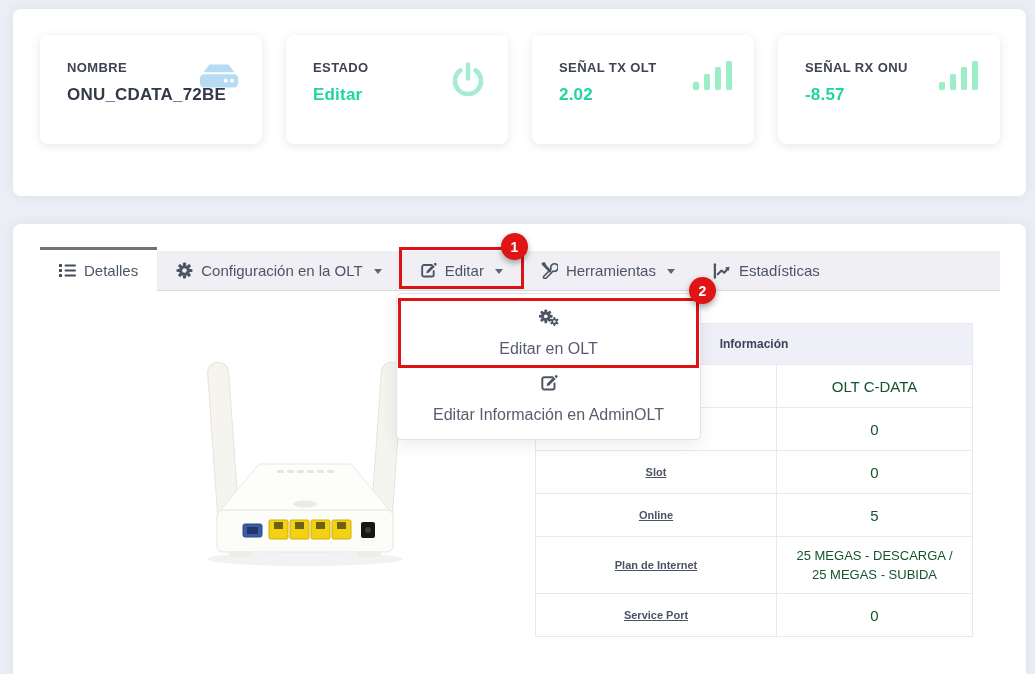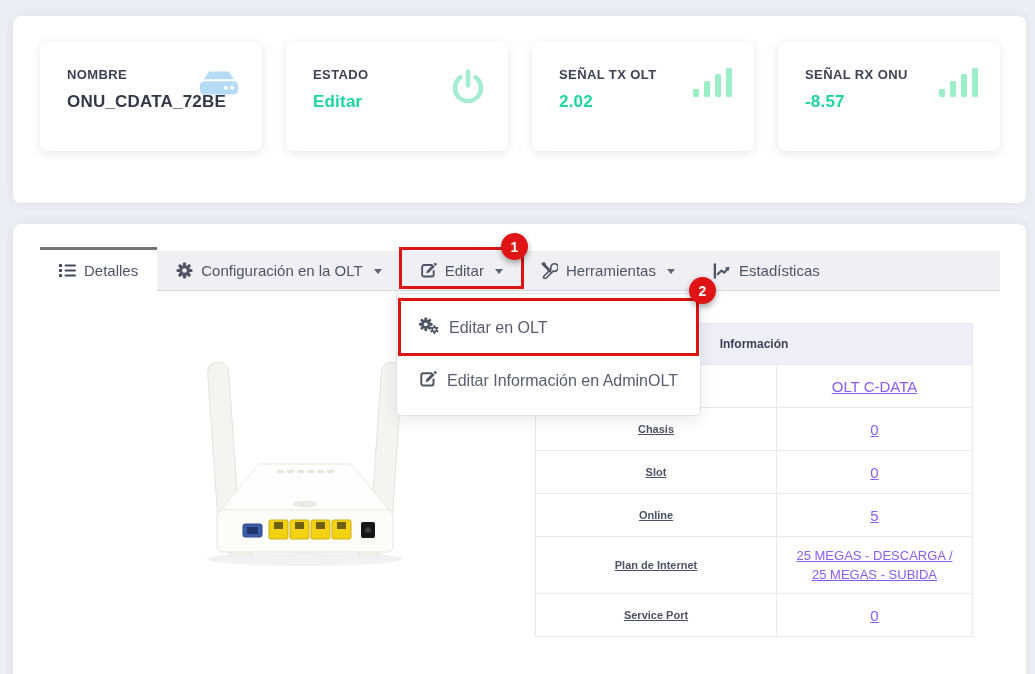--- a/index.html
+++ b/index.html
@@ -5,21 +5,21 @@
   * { margin:0; padding:0; box-sizing:border-box; }
   html,body { background:#eceef5; }
   .page {
     position:relative; width:1035px; height:674px; overflow:hidden;
     background:#eceef5; font-family:"Liberation Sans", sans-serif;
   }
 
   
   .panel { position:absolute; background:#fff; border-radius:8px;
            box-shadow:0 0 12px rgba(60,60,100,.07); }
-  .panel-top { left:13px; top:16px; width:1013px; height:187px; }
+  .panel-top { left:13px; top:9px; width:1013px; height:187px; }
   .stats-row { position:absolute; left:27px; top:26px; display:flex; gap:24px; }
   .stat-card { width:222px; height:109px; background:#fff; border-radius:8px;
                box-shadow:0 2px 10px rgba(60,60,100,.13); position:relative;
                padding:25px 0 0 27px; }
   .stat-label { font-size:13px; font-weight:bold; color:#3d4254; letter-spacing:.4px; }
   .stat-value { margin-top:10px; font-size:17px; font-weight:bold; letter-spacing:.2px; }
   .value-dark  { color:#323949; }
   .value-green { color:#1dd6a2; }
   .stat-icon { position:absolute; right:20px; top:24px; }
 
@@ -43,36 +43,36 @@
   .step-badge { position:absolute; width:27px; height:27px; border-radius:50%;
                 background:#e01414; color:#fff; font-size:14px; font-weight:bold;
                 display:flex; align-items:center; justify-content:center;
                 box-shadow:0 3px 6px rgba(0,0,0,.35); z-index:6; }
   .badge-1 { right:-6px; top:-18px; }
 
   
   .dropdown { position:absolute; left:383px; top:69px; width:305px;
               background:#fff; border:1px solid #e2e3ea; border-radius:5px;
               padding:7px 0; box-shadow:0 5px 16px rgba(40,40,80,.09); z-index:5; }
-  .dd-item { display:flex; align-items:center; gap:10px; padding:16px 22px;
+  .dd-item { display:flex; align-items:center; gap:10px; padding:8px 22px;
              font-size:16px; color:#565d6c; position:relative; cursor:pointer;
-             white-space:nowrap; }
+             white-space:nowrap;flex-direction:column; }
   .frame-dd { left:1px; right:1px; top:-3px; bottom:-2px; }
   .badge-2 { left:292px; top:-17px; }
 
   
   .info-table { position:absolute; left:522px; top:99px; width:438px;
                 border-collapse:collapse; z-index:1; background:#fff; }
   .info-table th, .info-table td { border:1px solid #e8e8f0; text-align:center;
                 vertical-align:middle; }
   .info-table thead th { background:#efeff8; height:41px; font-size:12px;
                 font-weight:bold; color:#3d4355; }
   .cell-label { width:241px; height:43px; font-weight:bold; color:#4c5365;
                 font-size:11px;text-decoration:underline; }
-  .cell-value { color:#8b5cf6; font-size:15px;text-decoration:underline; }
+  .cell-value { color:#14532d; font-size:15px; }
   .row-plan .cell-label { height:57px; }
   .row-plan .cell-value { font-size:13px; line-height:1.5; padding:6px 14px; }
 
   
   .router-figure { position:absolute; left:152px; top:132px; width:280px; height:230px; }
 </style>
 </head>
 <body>
 
 <div class="page">

